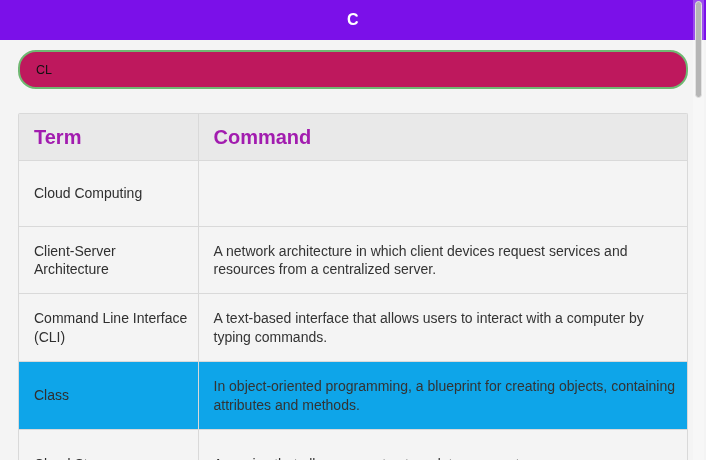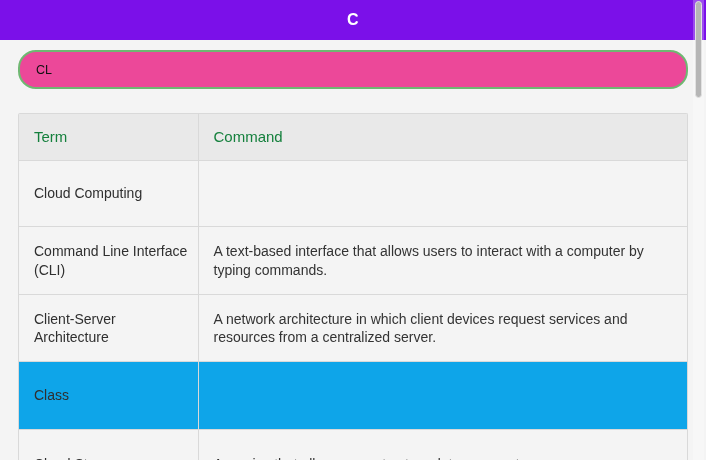--- a/index.html
+++ b/index.html
@@ -23,21 +23,21 @@
     font-weight: bold;
     letter-spacing: .5px;
   }
 
   
   .search-wrap { padding: 10px 18px 0 18px; }
   .search-input {
     width: 670px; height: 39px;
     border: 2px solid #6fb872;
     border-radius: 18px;
-    background: #ec4899;
+    background: #be185d;
     outline: none;
     padding: 0 16px;
     font-family: "Liberation Sans", sans-serif;
     font-size: 12.5px;
     color: #111111;
   }
 
   
   .glossary-table {
     position: absolute;
@@ -56,21 +56,21 @@
     display: flex;
     align-items: center;
     padding: 10px 10px 10px 15px;
     font-size: 14px;
     line-height: 18.5px;
     color: #2f2f2f;
   }
   .td.term  { width: 180px; border-right: 1px solid #d9d9d9; }
   .td.meaning { width: 490px; color: #333333; }
   .tr.header-row { height: 47px; background: #e9e9e9; }
-  .tr.header-row .td { font-size: 15px; font-weight: normal; color: #15803d; }
+  .tr.header-row .td { font-size: 20px; font-weight: bold; color: #a21caf; }
   .tr.r1 { height: 66px; gap: 9px; }
   .tr.r2 { height: 67px; }
   .tr.r3 { height: 68px; }
   .tr.r4 { height: 68px; background: #0ea5e9; }
   .tr.r5 { height: 70px; }
 
   
   .scrollbar-track {
     position: absolute;
     right: 2px; top: 0;
@@ -103,32 +103,33 @@
 
     <div class="tr header-row">
       <div class="td term">Term</div>
       <div class="td meaning">Command</div>
     </div>
 
     <div class="tr r1">
       <div class="td term">Cloud Computing</div>
     </div>
 
+    <div class="tr r2">
+      <div class="td term">Client-Server Architecture</div>
+      <div class="td meaning">A network architecture in which client devices request services and resources from a centralized server.</div>
+    </div>
+
     <div class="tr r3">
       <div class="td term">Command Line Interface (CLI)</div>
       <div class="td meaning">A text-based interface that allows users to interact with a computer by typing commands.</div>
     </div>
 
-    <div class="tr r2">
-      <div class="td term">Client-Server Architecture</div>
-      <div class="td meaning">A network architecture in which client devices request services and resources from a centralized server.</div>
-    </div>
-
     <div class="tr r4">
       <div class="td term">Class</div>
+      <div class="td meaning">In object-oriented programming, a blueprint for creating objects, containing attributes and methods.</div>
     </div>
 
     <div class="tr r5">
       <div class="td term">Cloud Storage</div>
       <div class="td meaning">A service that allows users to store data on remote servers</div>
     </div>
 
   </div>
 
   <div class="scrollbar-track">

